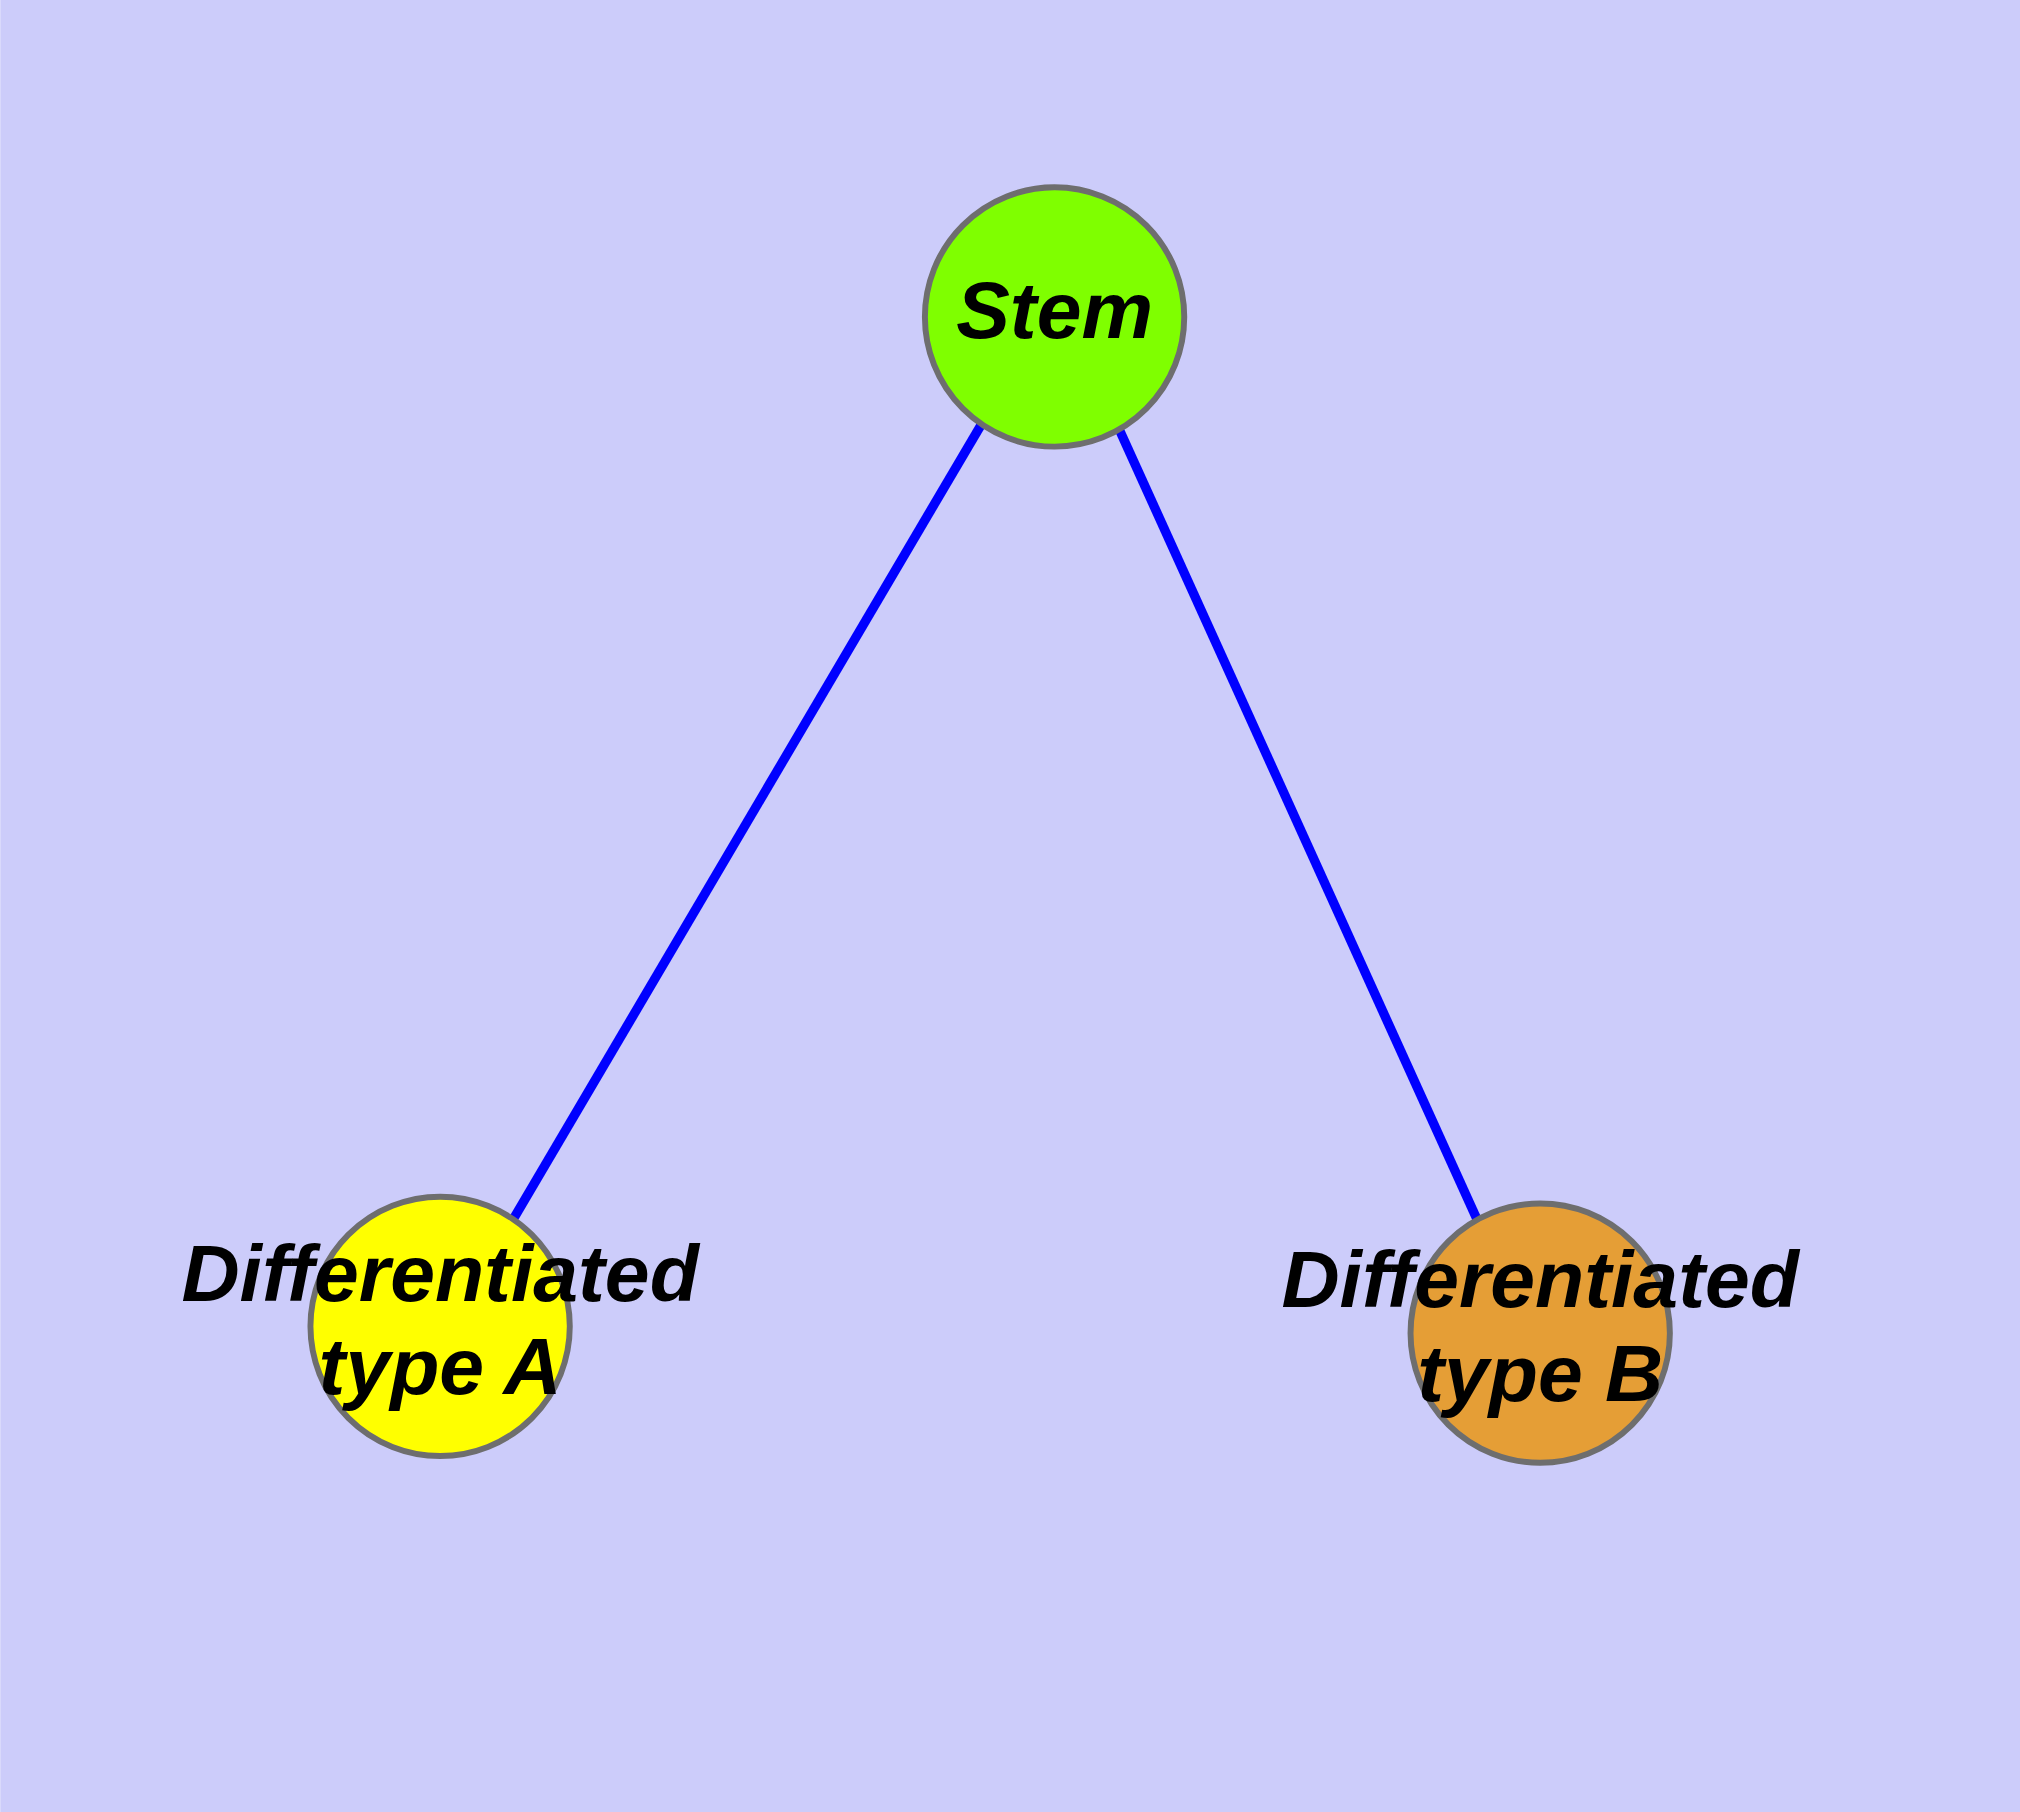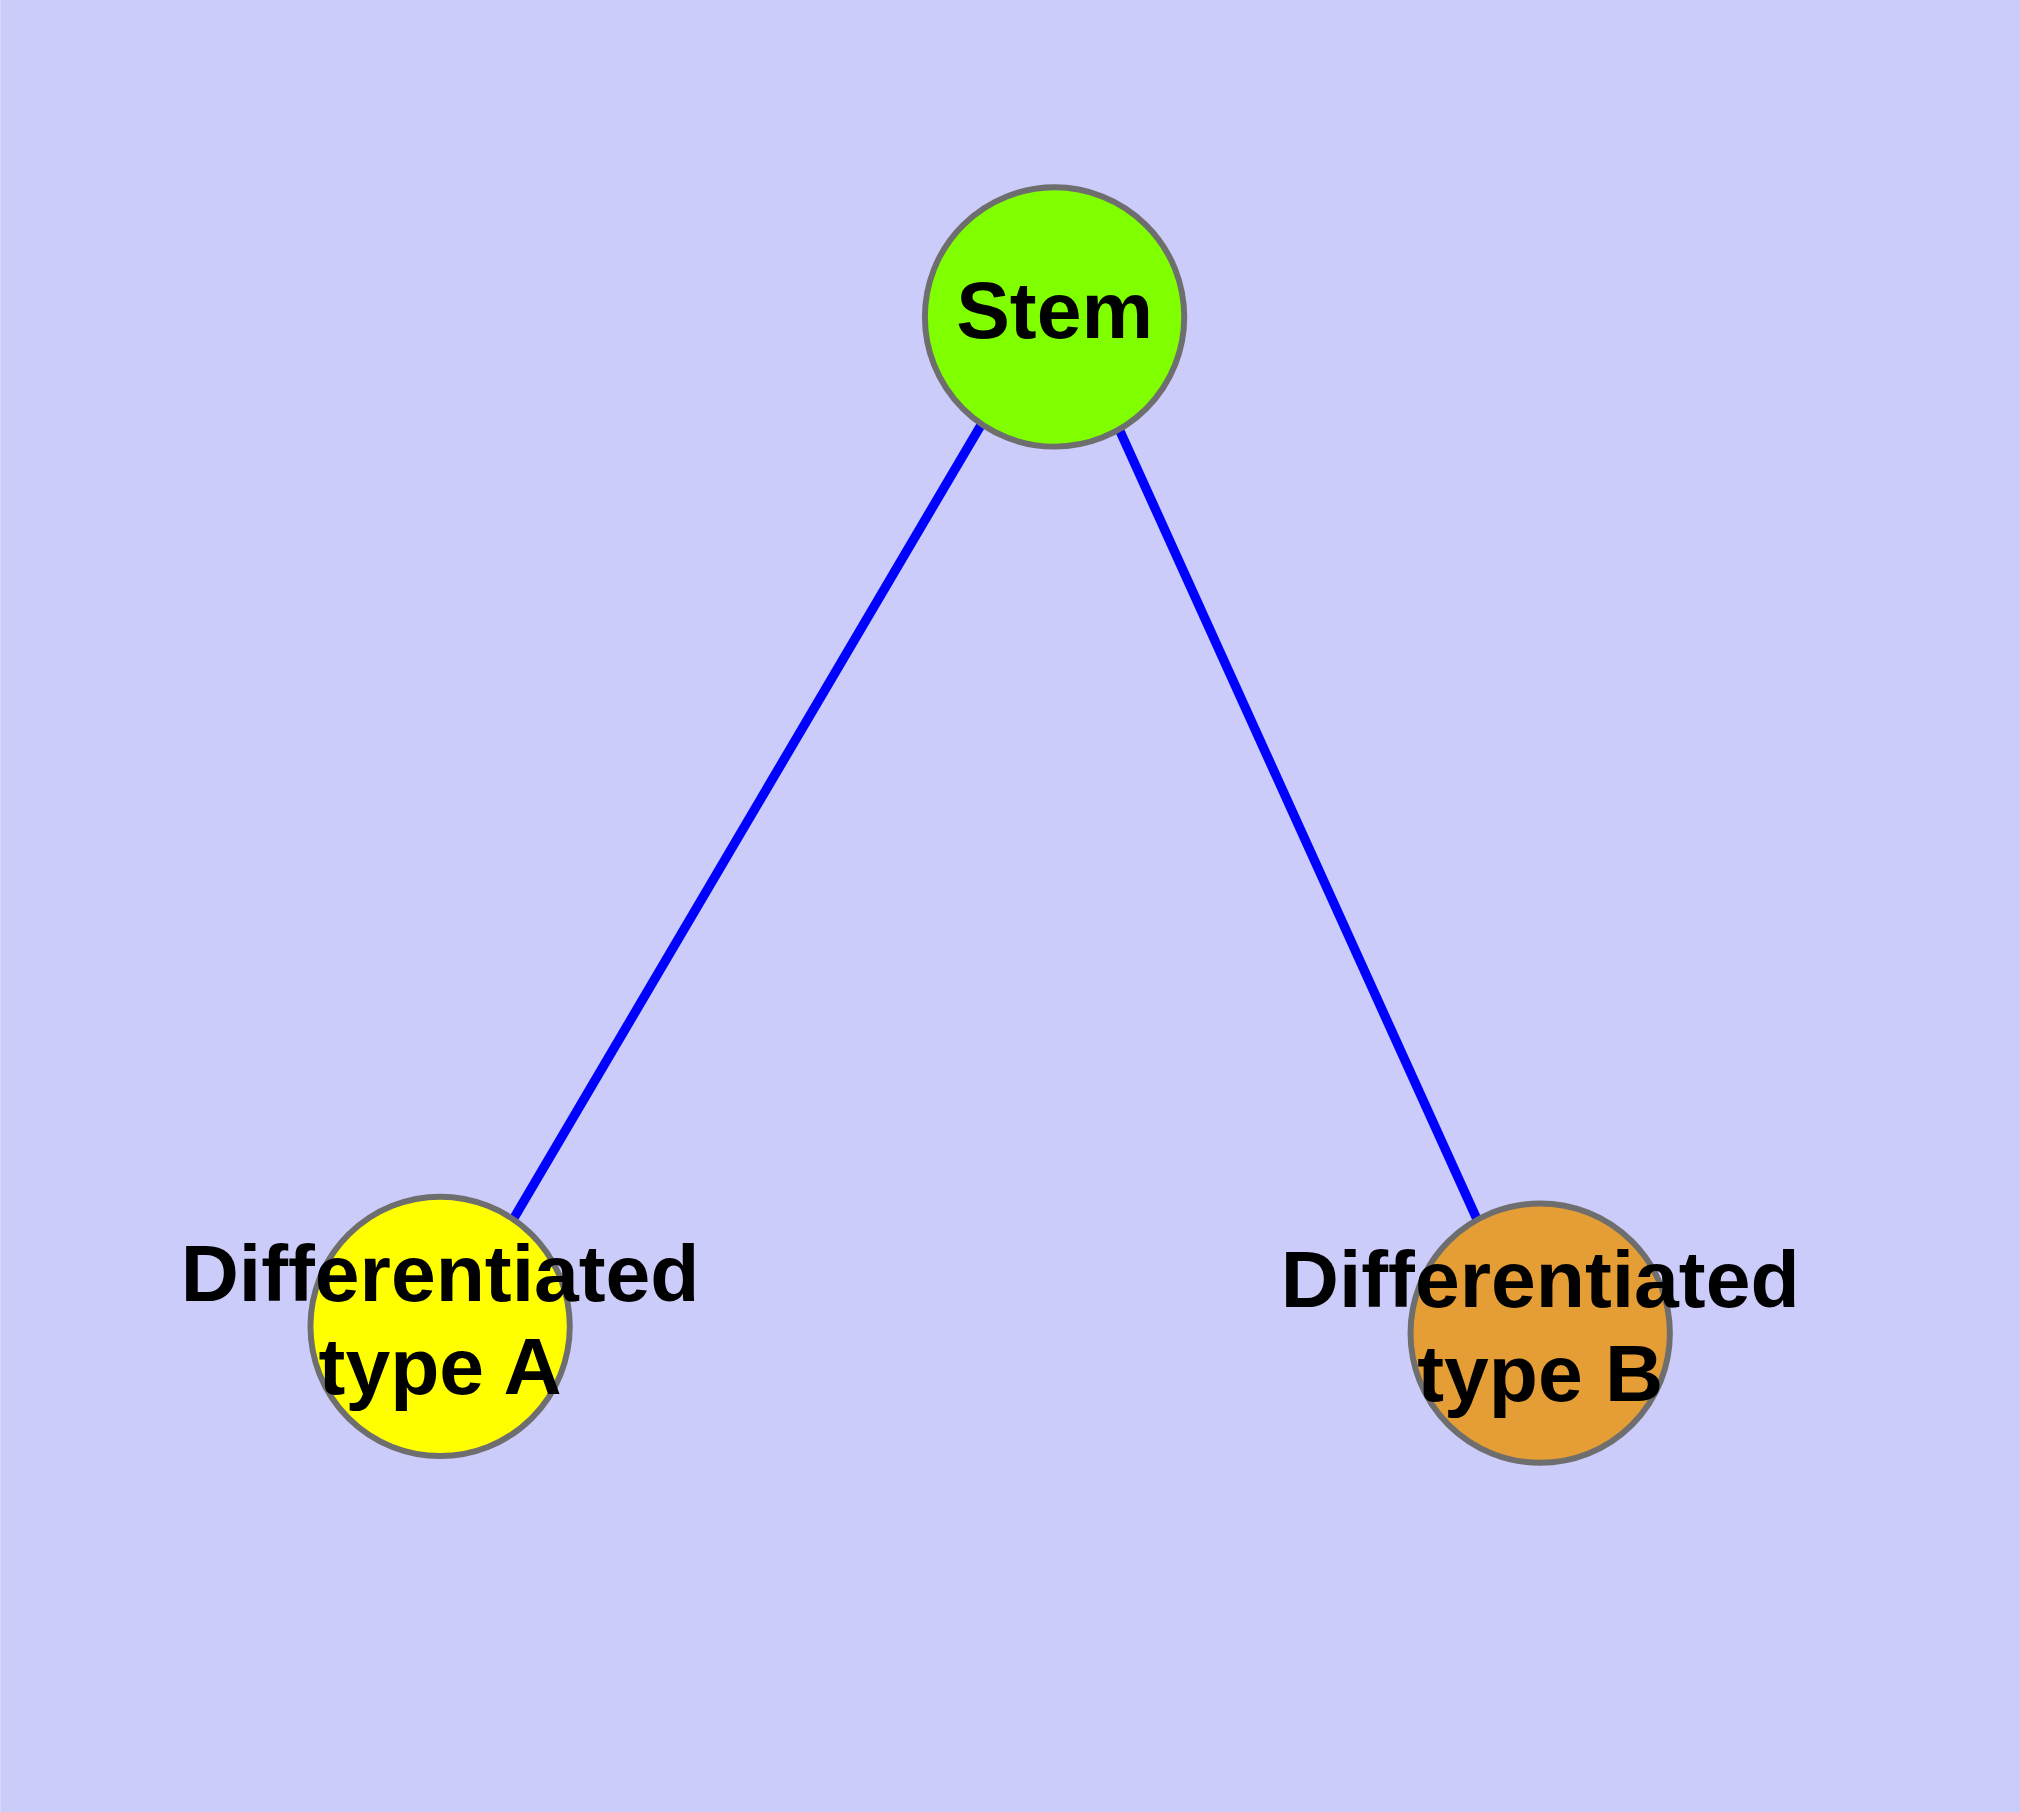--- a/index.html
+++ b/index.html
@@ -29,21 +29,21 @@
     fill: #000000;
     font-size: 95px;
     dominant-baseline: middle;
     text-anchor: middle;
     paint-order: normal;
   }
 </style>
 </head>
 <body>
 
-<div id="canvas" style="width: 2021px; height: 1812px;">
+<div id="canvas" style="width: 2021px; height: 1812px; font-style: italic;">
   <svg id="graph-svg" viewBox="0 0 2384 2138" xmlns="http://www.w3.org/2000/svg" style="width: 2021px; height: 1812px;">
 
     <rect id="bg-rect" x="0" y="0" width="2384" height="2138" fill="#ccccfa"></rect>
 
     <g id="edges-layer">
       <line id="edge-0" x1="1158" y1="500" x2="605" y2="1439" stroke="#0000ff" stroke-width="11" stroke-linecap="butt"></line>
       <line id="edge-1" x1="1320" y1="506" x2="1743" y2="1440" stroke="#0000ff" stroke-width="11" stroke-linecap="butt"></line>
     </g>
 
     <g id="nodes-layer">

